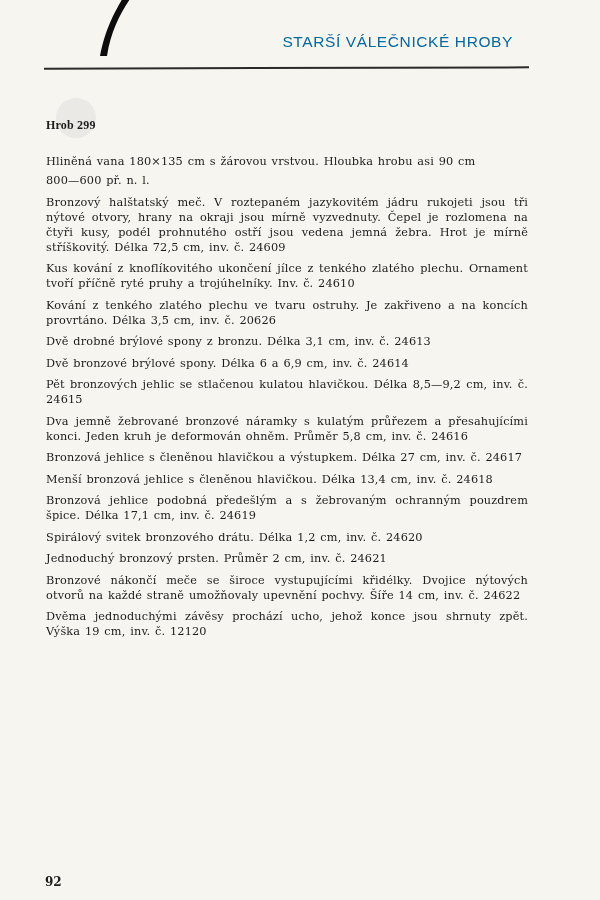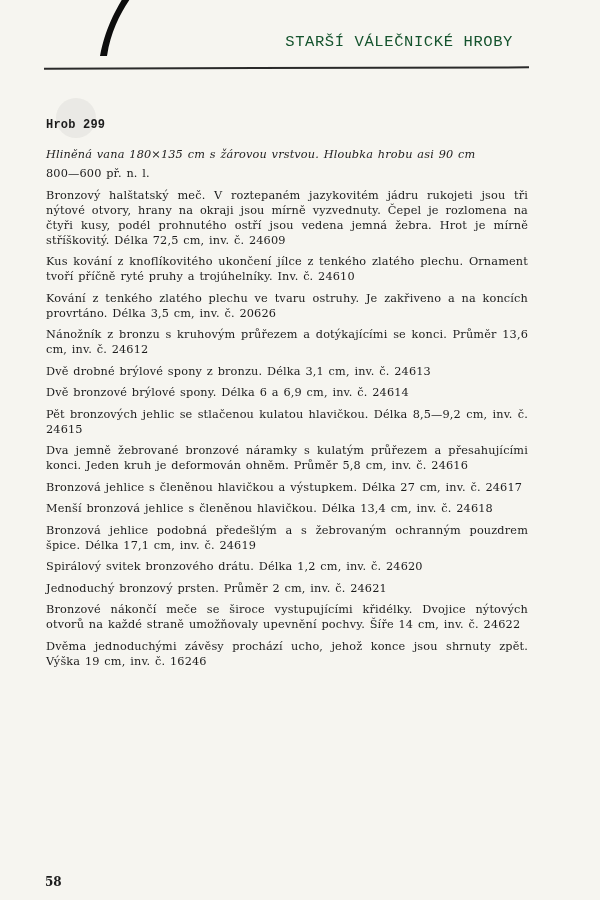--- a/index.html
+++ b/index.html
@@ -21,24 +21,24 @@
       top: -4px;
       width: 60px;
       height: 64px;
     }
     .running-head {
       position: absolute;
       left: 0;
       top: 33px;
       width: 513px;
       text-align: right;
-      font-family: Liberation Mono, monospace;
+      font-family: Liberation Sans, sans-serif;
       font-size: 15.5px;
       letter-spacing: 0.6px;
-      color: #14532d;
+      color: #0369a1;
     }
     .head-rule {
       position: absolute;
       left: 44px;
       top: 67px;
       width: 485px;
       height: 1.6px;
       background: #2a2a2a;
       transform: rotate(-0.15deg);
     }
@@ -51,36 +51,36 @@
       border-radius: 50%;
       background: rgba(200,200,195,0.25);
     }
     .content {
       position: absolute;
       left: 46px;
       top: 118px;
       width: 482px;
     }
     .section-title {
-      font-family: Liberation Mono, monospace;
+      font-family: Liberation Serif, serif;
       font-weight: bold;
       font-size: 12px;
-      margin: 0 0 15px 0;
+      margin: 0 0 21px 0;
       letter-spacing: 0.2px;
     }
     .para {
       font-family: "DejaVu Serif", serif;
       font-size: 11.3px;
       line-height: 15px;
       text-align: justify;
       margin: 0 0 6.5px 0;
       letter-spacing: 0.15px;
       word-spacing: 1px;
     }
-    .para.tight { margin-bottom: 4px; font-style: italic; }
+    .para.tight { margin-bottom: 4px; }
     .page-number {
       position: absolute;
       left: 45px;
       top: 875px;
       font-family: "DejaVu Serif", serif;
       font-weight: bold;
       font-size: 12px;
     }
   </style>
 </head>
@@ -94,27 +94,26 @@
 <div class="head-rule"></div>
 <div class="ghost"></div>
 
 <div class="content">
   <div class="section-title">Hrob 299</div>
   <p class="para tight">Hliněná vana 180×135 cm s žárovou vrstvou. Hloubka hrobu asi 90 cm</p>
   <p class="para">800—600 př. n. l.</p>
   <p class="para">Bronzový halštatský meč. V roztepaném jazykovitém jádru rukojeti jsou tři nýtové otvory, hrany na okraji jsou mírně vyzvednuty. Čepel je rozlomena na čtyři kusy, podél prohnutého ostří jsou vedena jemná žebra. Hrot je mírně stříškovitý. Délka 72,5 cm, inv. č. 24609</p>
   <p class="para">Kus kování z knoflíkovitého ukončení jílce z tenkého zlatého plechu. Ornament tvoří příčně ryté pruhy a trojúhelníky. Inv. č. 24610</p>
   <p class="para">Kování z tenkého zlatého plechu ve tvaru ostruhy. Je zakřiveno a na koncích provrtáno. Délka 3,5 cm, inv. č. 20626</p>
-  <p class="para">Nánožník z bronzu s kruhovým průřezem a dotýkajícími se konci. Průměr 13,6 cm, inv. č. 24612</p>
   <p class="para">Dvě drobné brýlové spony z bronzu. Délka 3,1 cm, inv. č. 24613</p>
   <p class="para">Dvě bronzové brýlové spony. Délka 6 a 6,9 cm, inv. č. 24614</p>
   <p class="para">Pět bronzových jehlic se stlačenou kulatou hlavičkou. Délka 8,5—9,2 cm, inv. č. 24615</p>
   <p class="para">Dva jemně žebrované bronzové náramky s kulatým průřezem a přesahujícími konci. Jeden kruh je deformován ohněm. Průměr 5,8 cm, inv. č. 24616</p>
   <p class="para">Bronzová jehlice s členěnou hlavičkou a výstupkem. Délka 27 cm, inv. č. 24617</p>
   <p class="para">Menší bronzová jehlice s členěnou hlavičkou. Délka 13,4 cm, inv. č. 24618</p>
   <p class="para">Bronzová jehlice podobná předešlým a s žebrovaným ochranným pouzdrem špice. Délka 17,1 cm, inv. č. 24619</p>
   <p class="para">Spirálový svitek bronzového drátu. Délka 1,2 cm, inv. č. 24620</p>
   <p class="para">Jednoduchý bronzový prsten. Průměr 2 cm, inv. č. 24621</p>
   <p class="para">Bronzové nákončí meče se široce vystupujícími křidélky. Dvojice nýtových otvorů na každé straně umožňovaly upevnění pochvy. Šíře 14 cm, inv. č. 24622</p>
-  <p class="para">Dvěma jednoduchými závěsy prochází ucho, jehož konce jsou shrnuty zpět. Výška 19 cm, inv. č. 16246</p>
+  <p class="para">Dvěma jednoduchými závěsy prochází ucho, jehož konce jsou shrnuty zpět. Výška 19 cm, inv. č. 12120</p>
 </div>
 
-<div class="page-number">58</div>
+<div class="page-number">92</div>
 
 </body></html>

